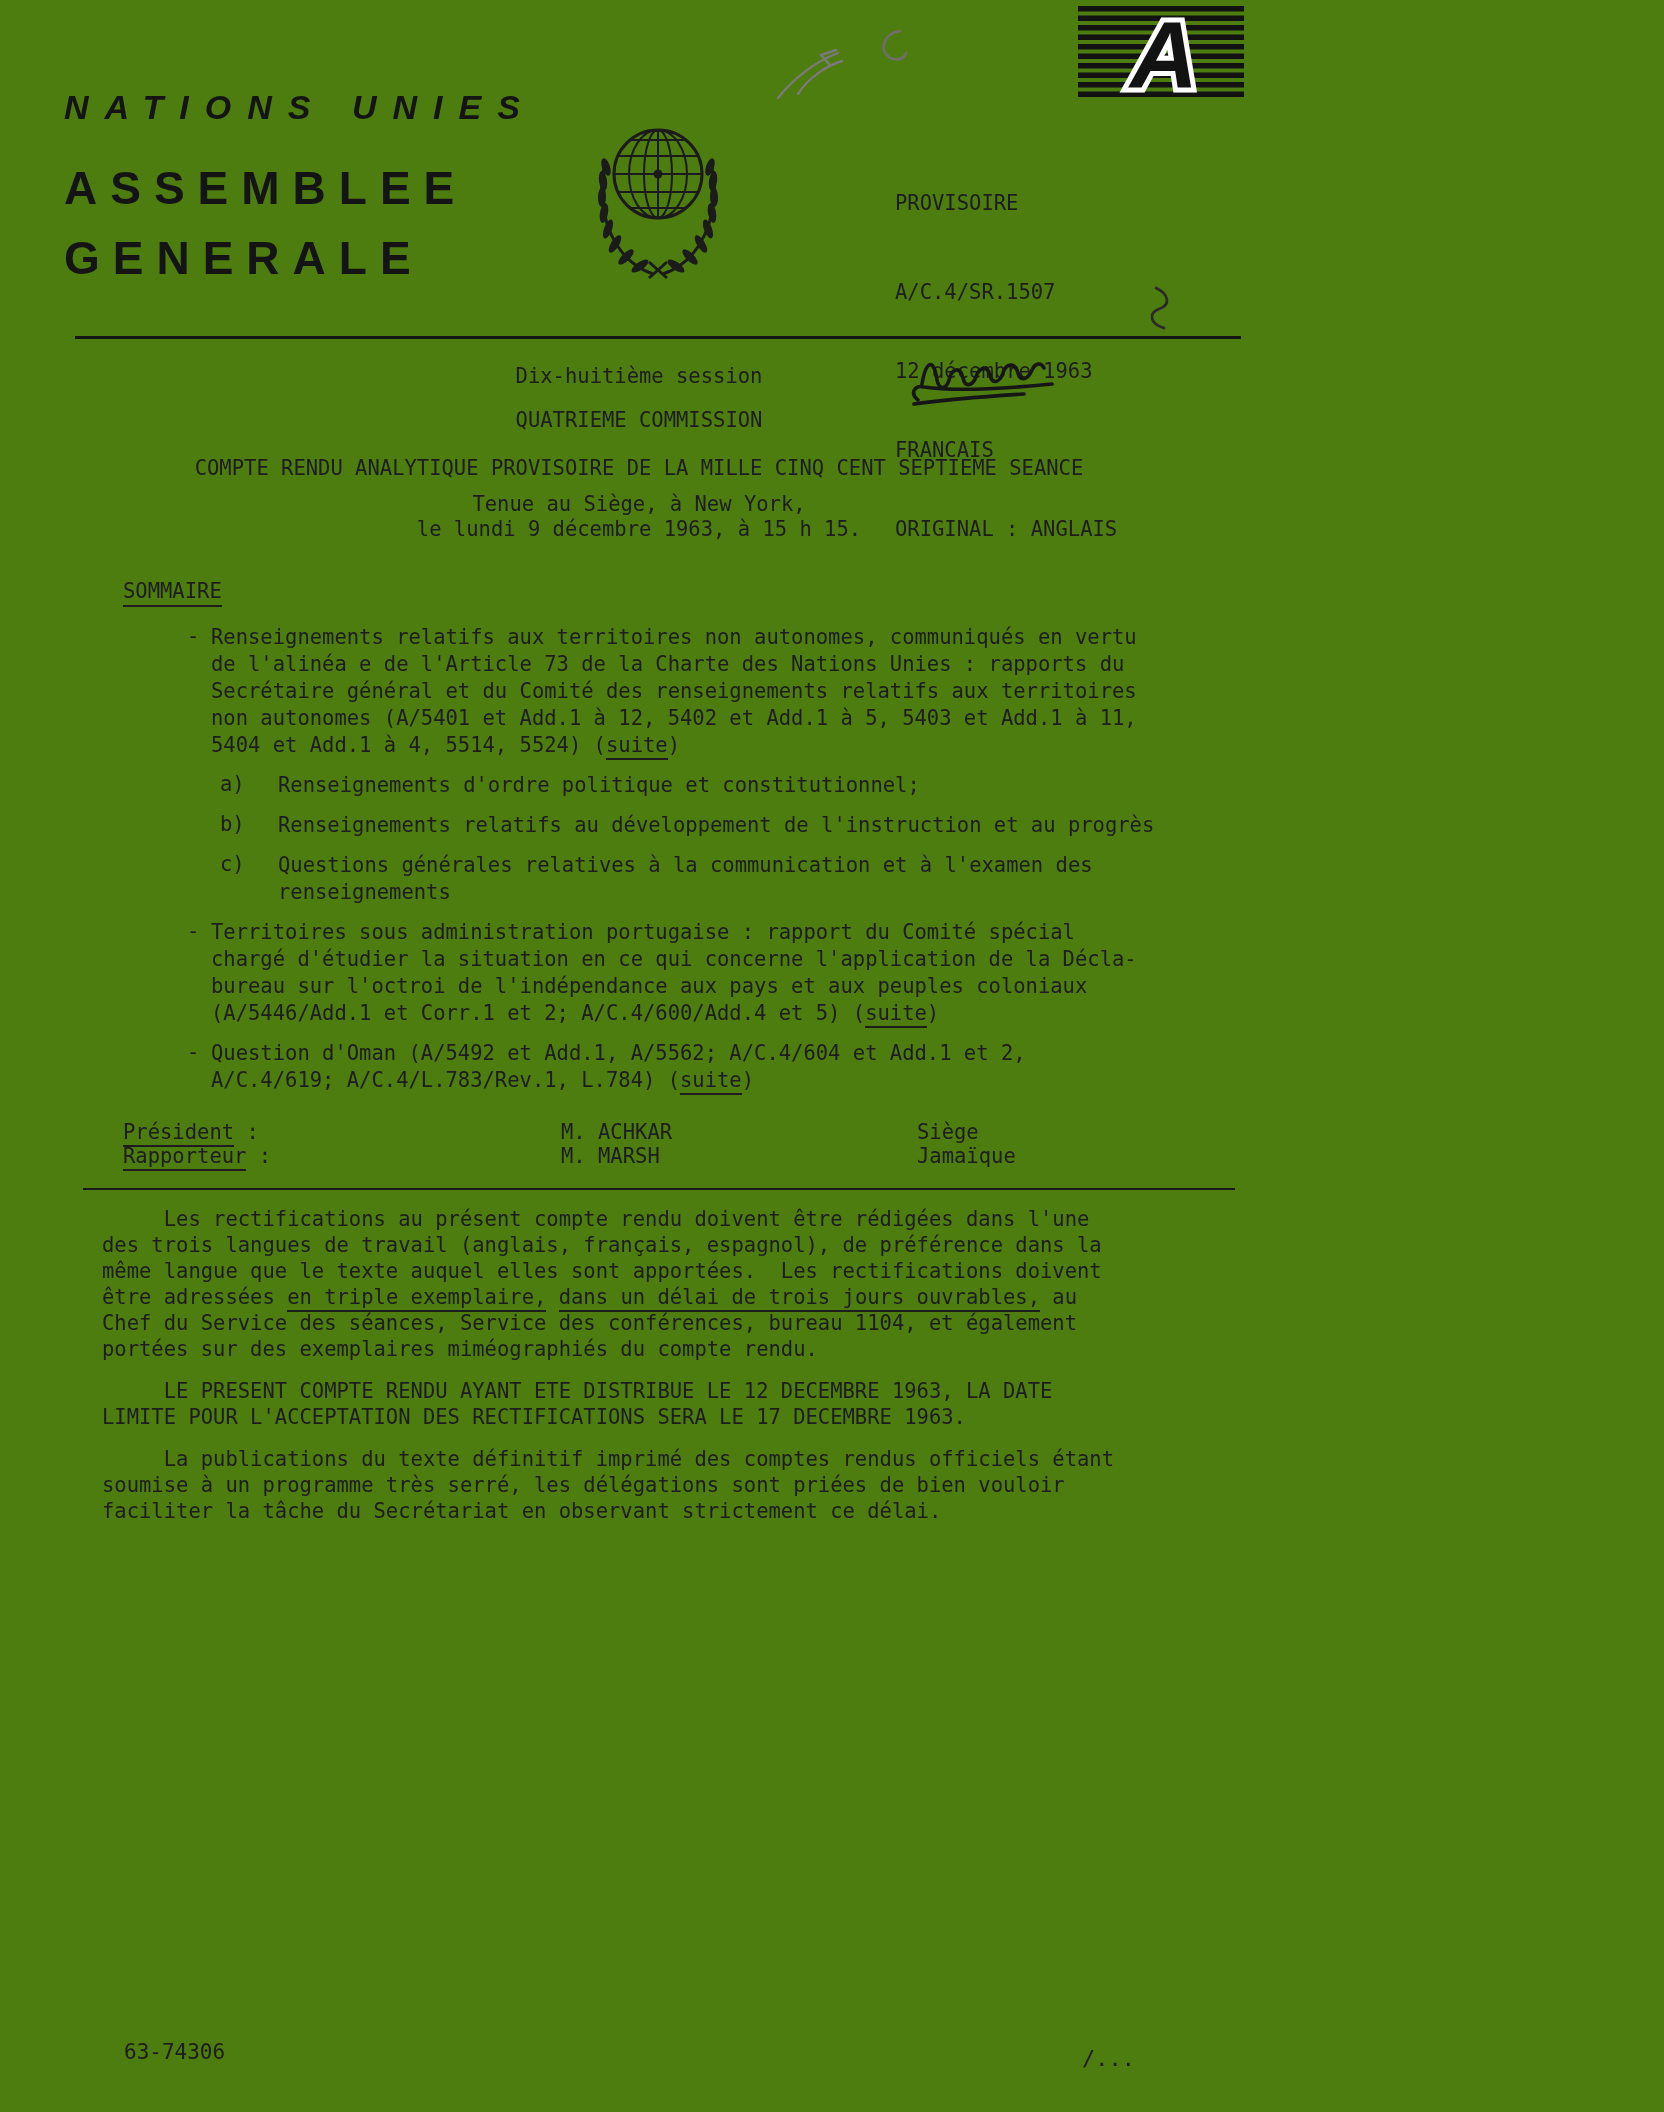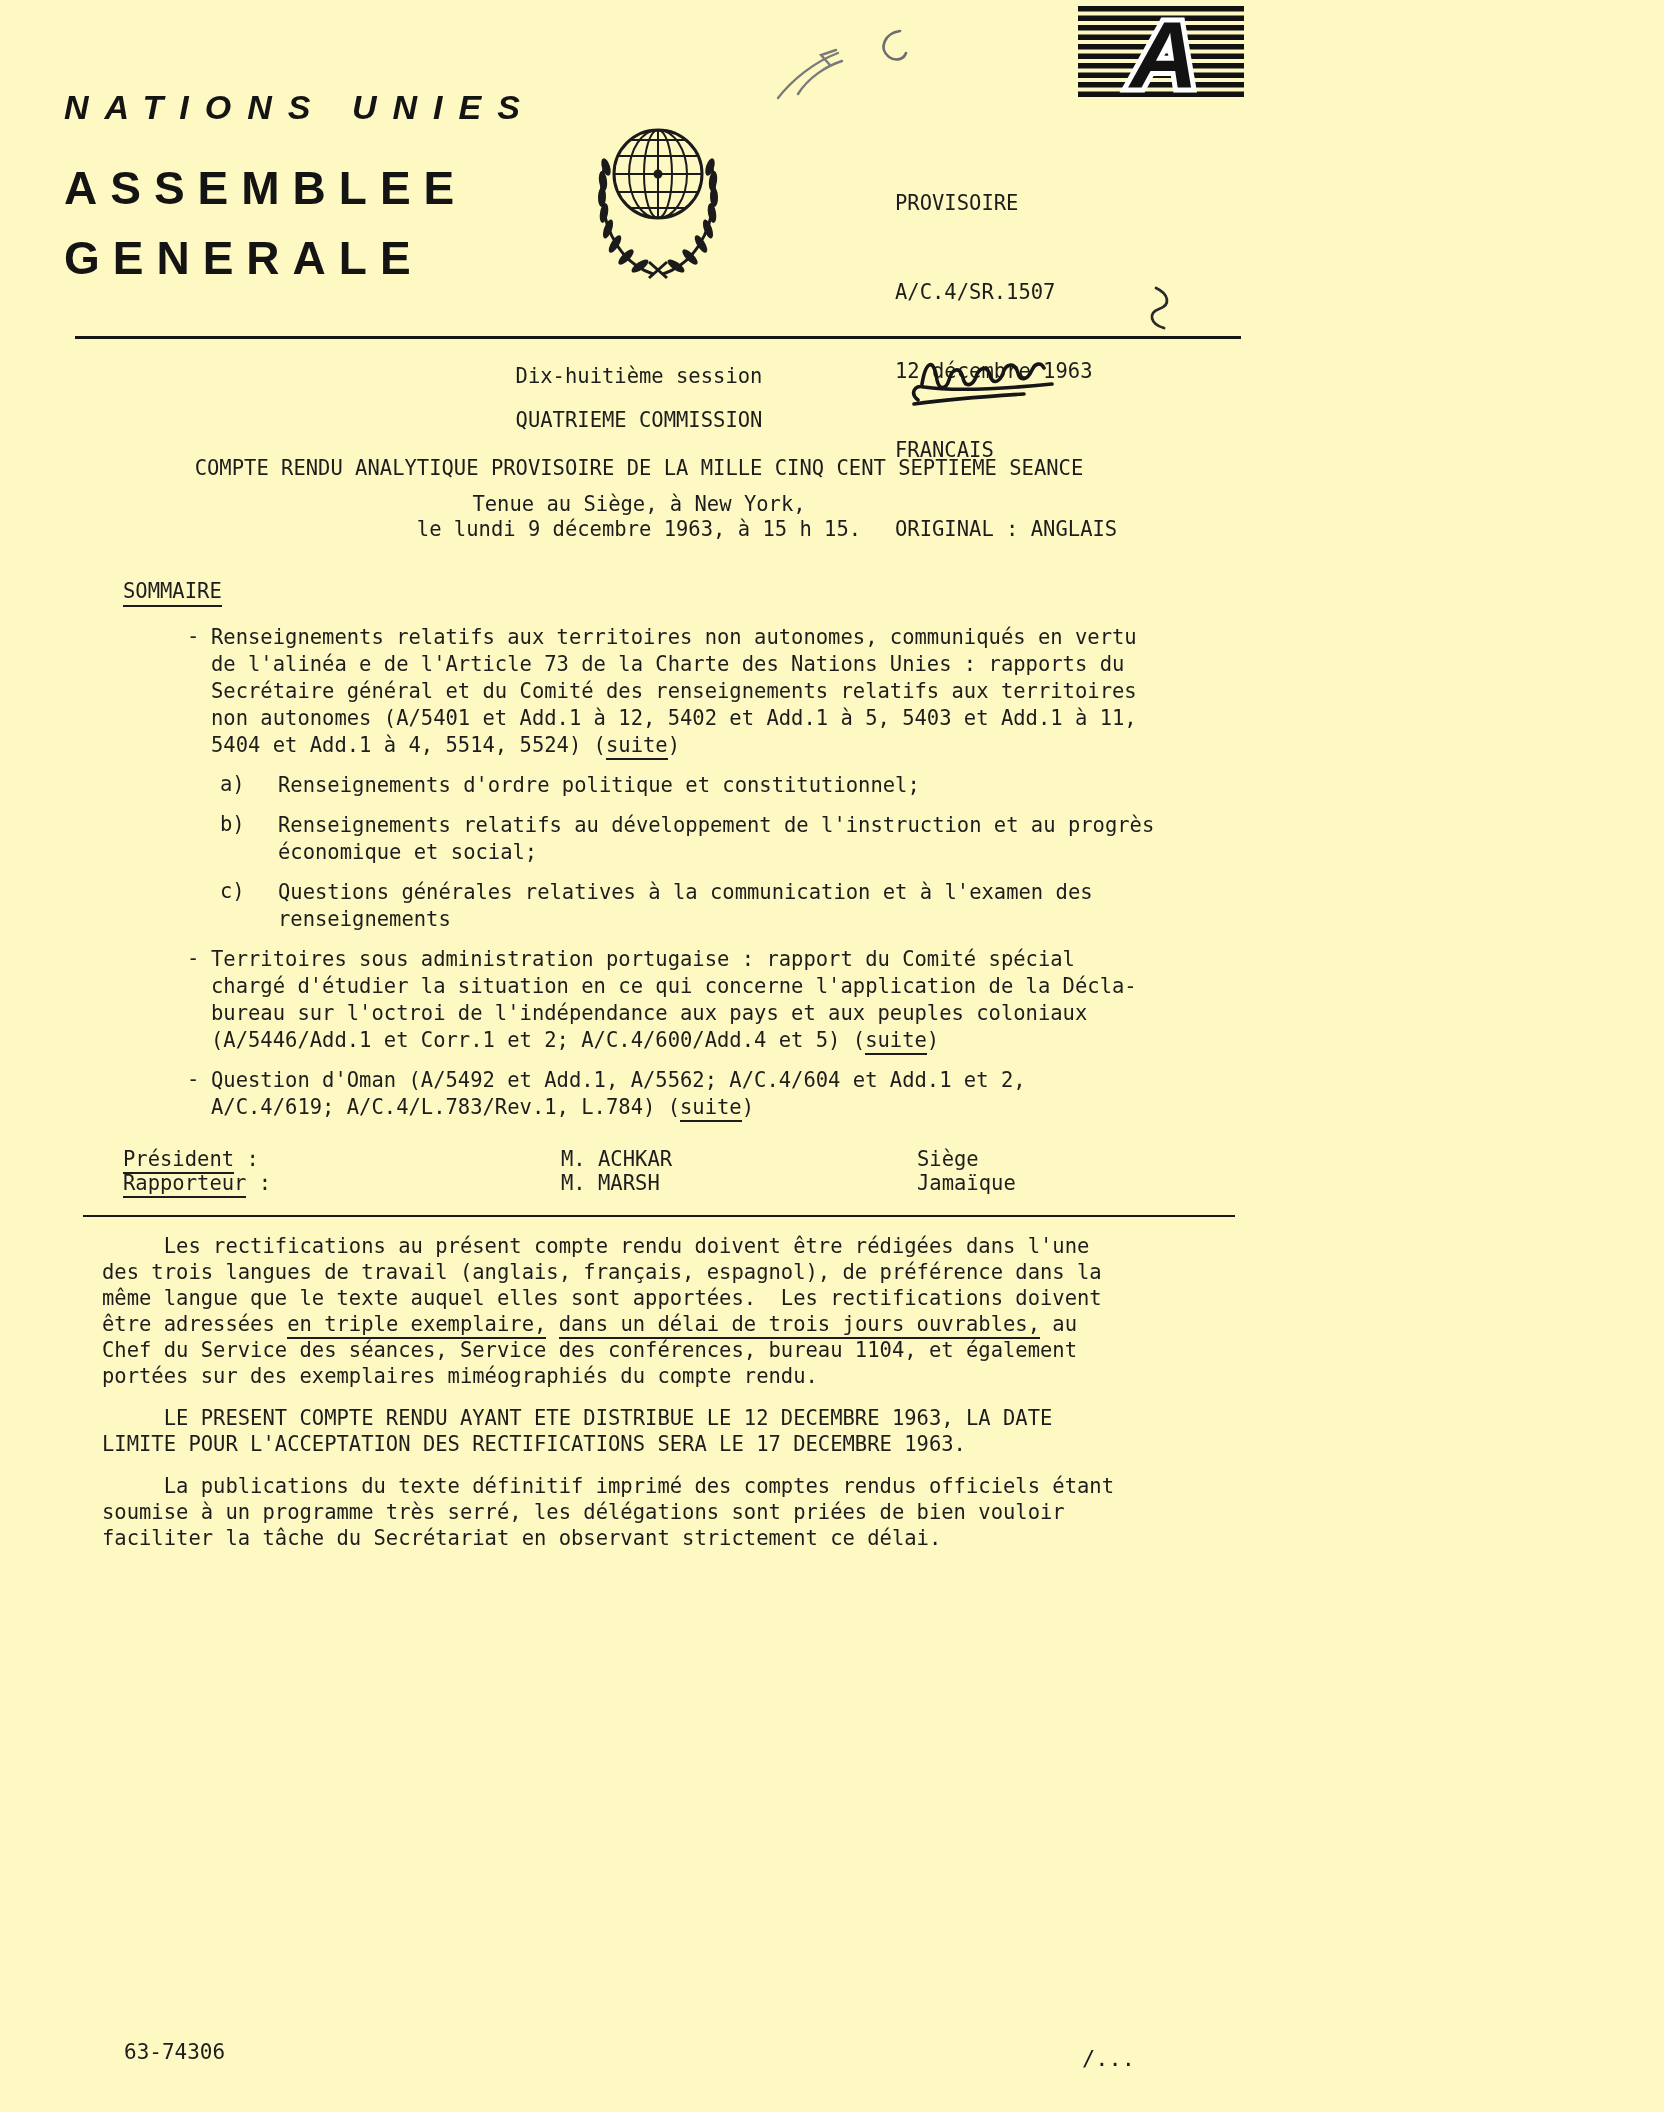--- a/index.html
+++ b/index.html
@@ -1,20 +1,20 @@
 <!DOCTYPE html>
 <html><head>
 <meta charset="utf-8">
 <style>
   html,body{margin:0;padding:0;background:#d8d8d4;}
   .page{
     position:relative;
     width:1664px;height:2112px;
     margin:0 auto;
-    background:#fef9c3;
+    background:#4d7c0f;
     font-family:"DejaVu Sans Mono",monospace;
     color:#1d1d1d;
     overflow:hidden;
   }
   
   .masthead{position:absolute;left:64px;top:88px;font-family:"Liberation Sans",sans-serif;font-weight:700;color:#141414;}
   .mast-org{font-size:34px;font-style:italic;letter-spacing:16px;white-space:nowrap;}
   .mast-line{font-size:46px;letter-spacing:13px;white-space:nowrap;}
   .mast-line.l1{margin-top:34px;}
   .mast-line.l2{margin-top:16px;}
@@ -171,21 +171,20 @@
       <span class="marker">a)</span>
       <div>
           <div class="tline"><span>Renseignements d'ordre politique et constitutionnel;</span></div>
         </div>
     </div>
 
     <div class="som-sub">
       <span class="marker">b)</span>
       <div>
           <div class="tline"><span>Renseignements relatifs au développement de l'instruction et au progrès</span></div>
-          <div class="tline"><span>économique et social;</span></div>
         </div>
     </div>
 
     <div class="som-sub">
       <span class="marker">c)</span>
       <div>
           <div class="tline"><span>Questions générales relatives à la communication et à l'examen des</span></div>
           <div class="tline"><span>renseignements</span></div>
         </div>
     </div>

